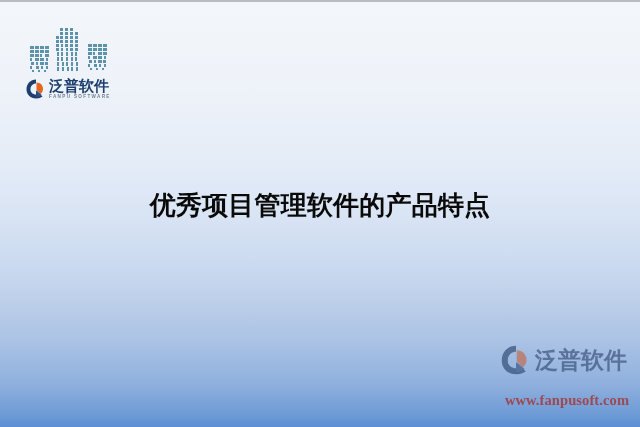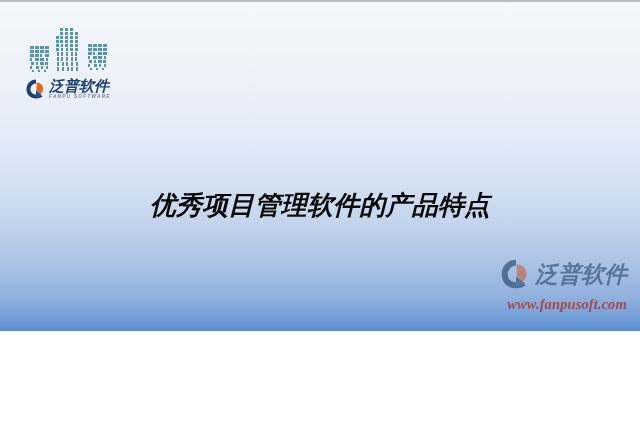--- a/index.html
+++ b/index.html
@@ -7,39 +7,38 @@
     padding: 0;
     background: #ffffff;
   }
   body {
     font-family: "Liberation Sans", sans-serif;
   }
 
   .slide {
     position: relative;
     width: 640px;
-    height: 331px;
+    height: 427px;
     overflow: hidden;
     border-top: 2px solid #b9bcc2;
     box-sizing: border-box;
     background:
       linear-gradient(to bottom,
         #f3f6fa 0%,
         #f1f5fa 10%,
         #eef2f9 20%,
         #e9eff8 30%,
         #e2ebf7 40%,
         #d9e4f4 50%,
         #cddcf0 60%,
         #bed0ea 70%,
         #aac2e4 80%,
         #8fb0dd 90%,
         #6e9bd6 97%,
         #5b8fd4 100%);
-    font-style: italic;
   }
 
   
   .logo-block {
     position: absolute;
     left: 26px;
     top: 24px;
     width: 92px;
     height: 82px;
   }
@@ -133,21 +132,21 @@
     white-space: nowrap;
     line-height: 1;
   }
   .wm-url {
     font-family: "Liberation Serif", serif;
     font-size: 14.5px;
     font-weight: 700;
     color: rgba(168, 44, 36, 0.82);
     letter-spacing: 0.1px;
     white-space: nowrap;
-    margin-top: 7px;
+    margin-top: 17px;
     text-align: center;
   }
 </style>
 </head>
 <body>
 
 <div class="slide">
 
   <div class="logo-block">
 

